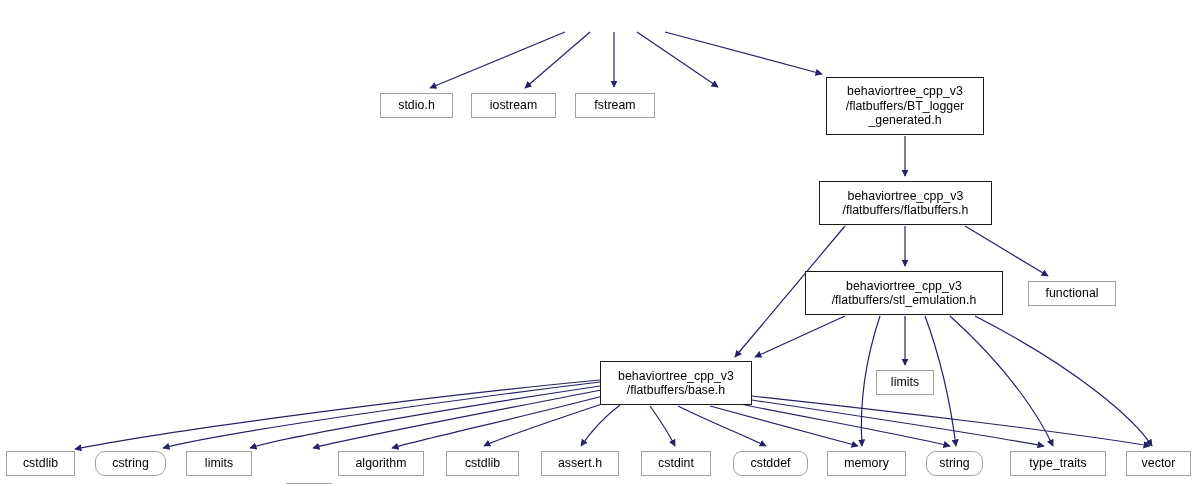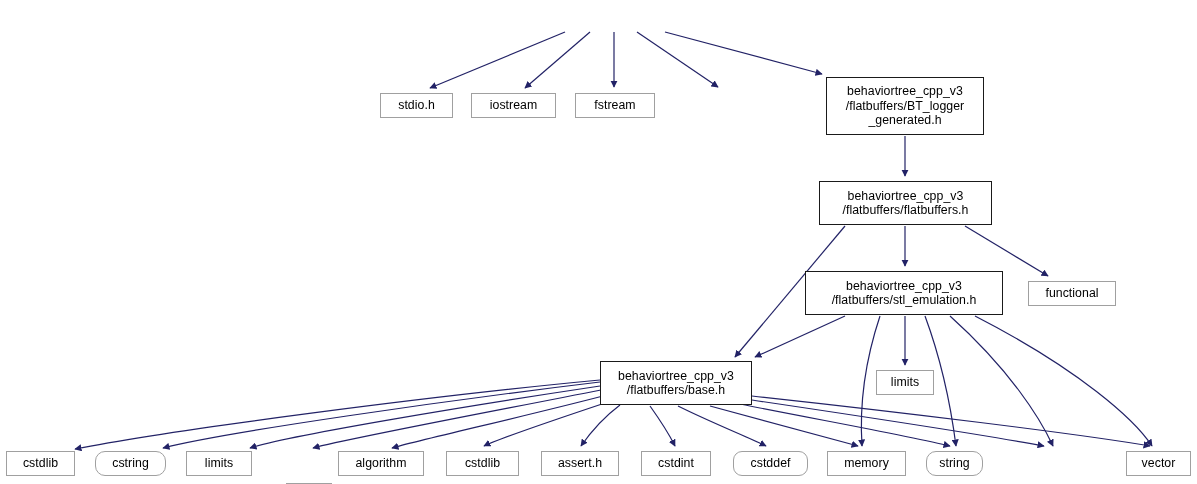--- a/index.html
+++ b/index.html
@@ -102,15 +102,16 @@
   <div class="node" style="left:95px;top:451px;width:71px;height:25px;border-radius:10px;">cstring</div>
   <div class="node" style="left:186px;top:451px;width:66px;height:25px;">limits</div>
   <div class="node" style="left:286px;top:451px;width:46px;height:25px;margin-top:32px;">set</div>
   <div class="node" style="left:338px;top:451px;width:86px;height:25px;">algorithm</div>
   <div class="node" style="left:446px;top:451px;width:73px;height:25px;">cstdlib</div>
   <div class="node" style="left:541px;top:451px;width:78px;height:25px;">assert.h</div>
   <div class="node" style="left:641px;top:451px;width:70px;height:25px;">cstdint</div>
   <div class="node" style="left:733px;top:451px;width:75px;height:25px;border-radius:9px;">cstddef</div>
   <div class="node" style="left:827px;top:451px;width:79px;height:25px;">memory</div>
   <div class="node" style="left:926px;top:451px;width:57px;height:25px;border-radius:10px;">string</div>
+  <div class="node" style="left:1010px;top:451px;width:96px;height:25px;">type_traits</div>
   <div class="node" style="left:1126px;top:451px;width:65px;height:25px;">vector</div>
 
 </div>
 
 </body></html>

